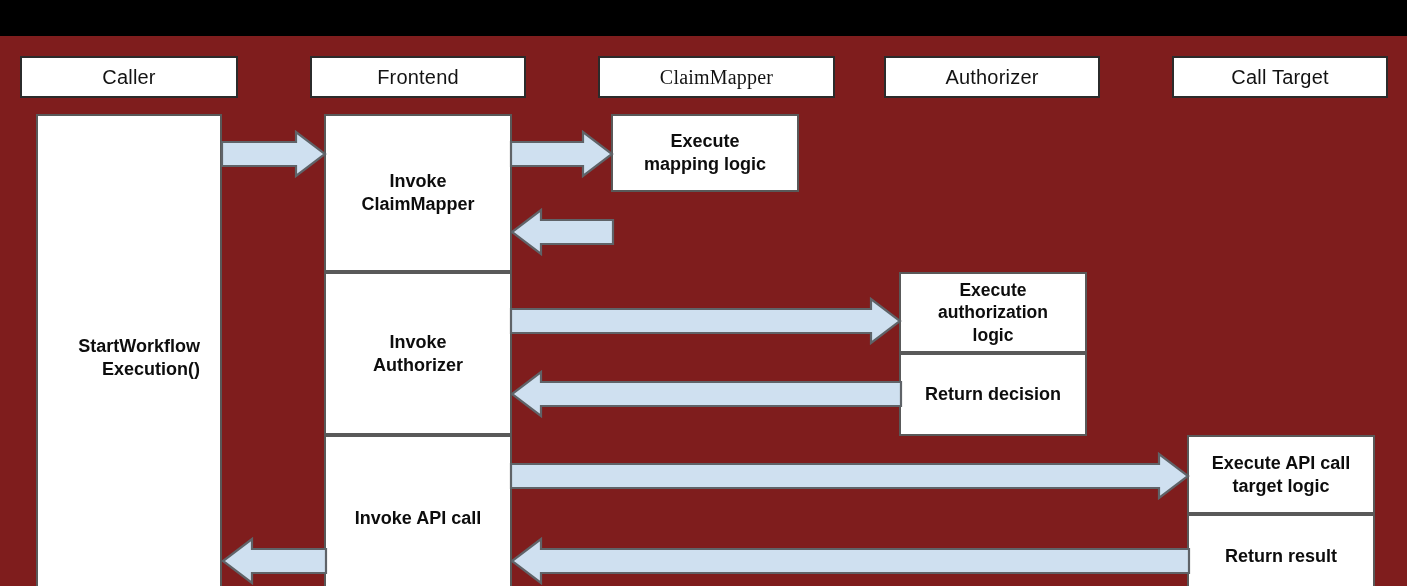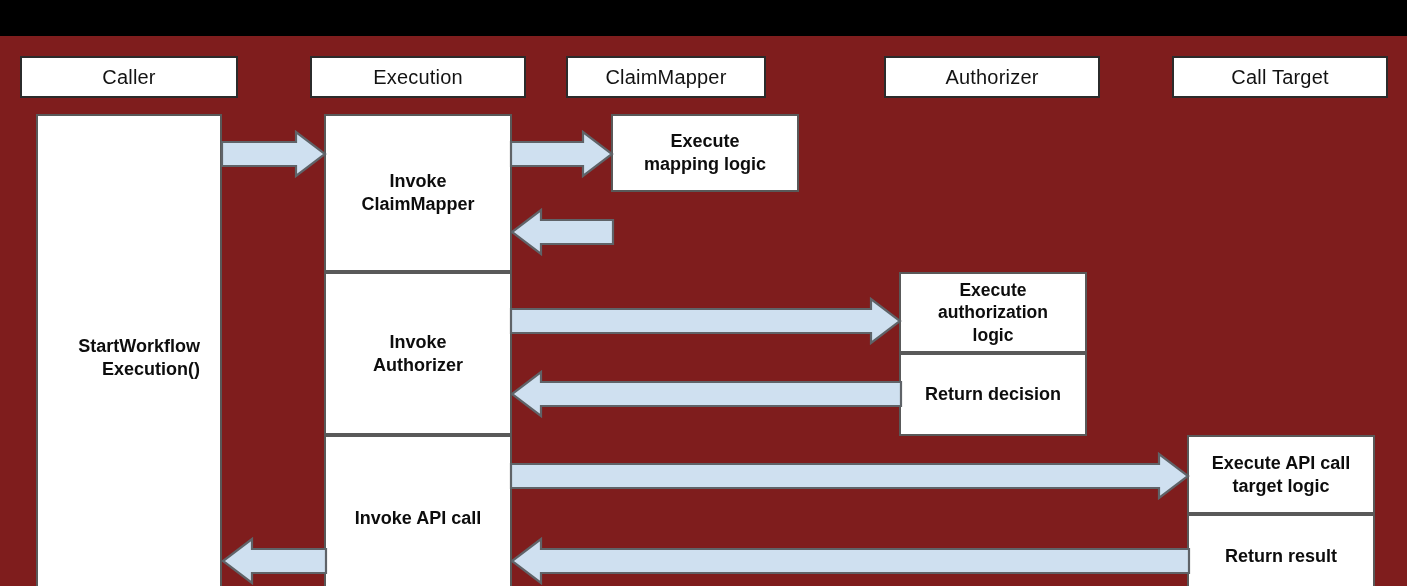--- a/index.html
+++ b/index.html
@@ -61,23 +61,23 @@
 </style>
 </head>
 <body>
 
 <div id="diagram">
 
   <div class="lane-header" style="left:20px; top:20px; width:218px; height:42px;">
     <span>Caller</span>
   </div>
   <div class="lane-header" style="left:310px; top:20px; width:216px; height:42px;">
-    <span>Execution</span>
+    <span>Frontend</span>
   </div>
-  <div class="lane-header" style="left:566px; top:20px; width:200px; height:42px;">
+  <div class="lane-header" style="left:598px; top:20px; width:237px; height:42px;font-family:Liberation Serif, serif;">
     <span>ClaimMapper</span>
   </div>
   <div class="lane-header" style="left:884px; top:20px; width:216px; height:42px;">
     <span>Authorizer</span>
   </div>
   <div class="lane-header" style="left:1172px; top:20px; width:216px; height:42px;">
     <span>Call Target</span>
   </div>
 
   <div class="act-box" style="left:36px; top:78px; width:186px; height:487px;text-align:right;">

